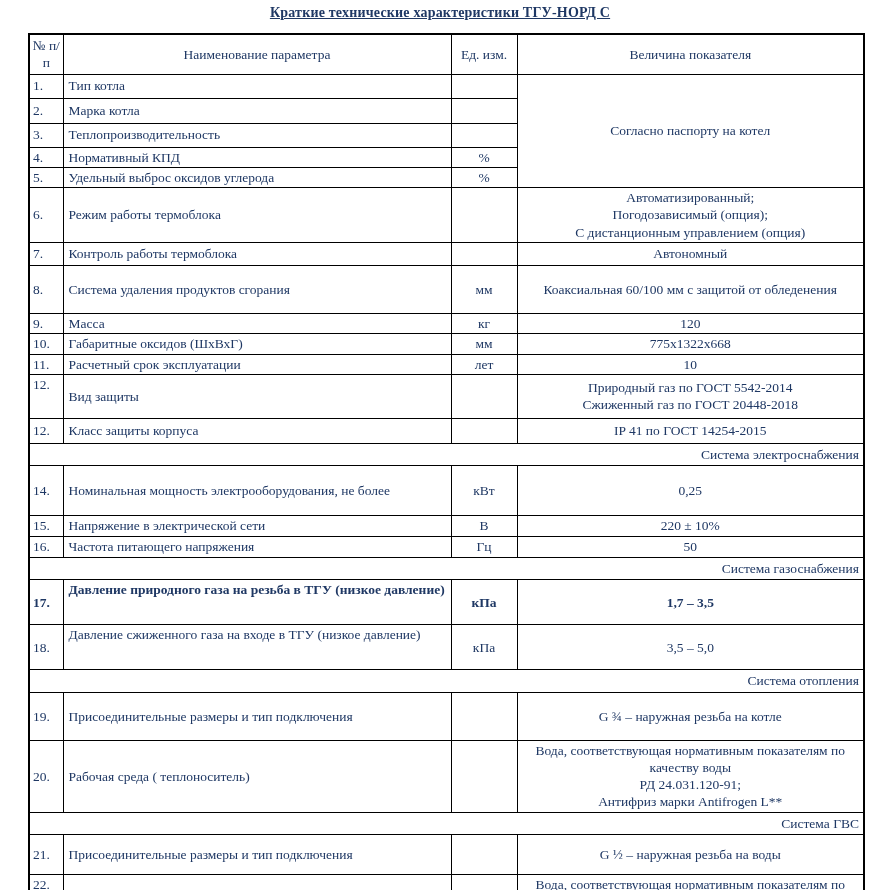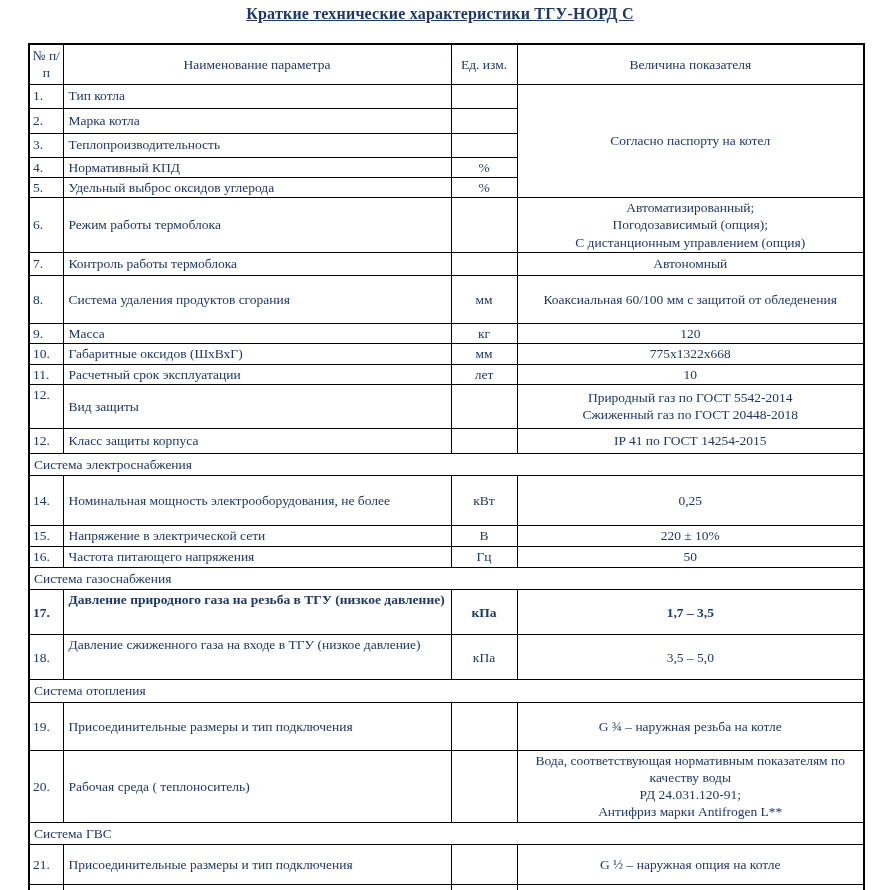--- a/index.html
+++ b/index.html
@@ -7,23 +7,23 @@
     margin: 0;
     padding: 0;
     width: 880px;
     background: #ffffff;
     font-family: "Liberation Serif", "DejaVu Serif", serif;
     color: #1f3864;
   }
   .page { width: 880px; height: 890px; overflow: hidden; }
   .title {
     text-align: center;
-    font-size: 16px;
+    font-size: 14px;
     font-weight: bold;
-    margin: 5px 0 20px 0;
+    margin: 5px 0 12px 0;
     letter-spacing: 0.2px;
   }
   .title span { text-decoration: underline; }
   table.specs {
     border-collapse: collapse;
     table-layout: fixed;
     margin-left: 28px;
     width: 835px;
     border: 2px solid #000;
   }
@@ -37,21 +37,21 @@
   }
   thead th {
     font-weight: normal;
     text-align: center;
     padding: 2px 2px;
   }
   td.num   { text-align: left; padding-left: 3px; padding-right: 1px; }
   td.param { text-align: left; }
   td.unit  { text-align: center; }
   td.value { text-align: center; white-space: pre-line; margin-top: 32px; }
-  tr.section td { text-align: left; padding: 2px 4px; }
+  tr.section td { text-align: right; padding: 2px 4px; }
   td.vtop { vertical-align: top; }
 </style>
 </head>
 <body style="color: rgb(31, 56, 100); background: rgb(255, 255, 255);">
 
 <div class="page">
   <div class="title"><span>Краткие технические характеристики ТГУ-НОРД С</span></div>
 
   <table class="specs">
     <colgroup>
@@ -199,21 +199,21 @@
 РД 24.031.120-91;
 Антифриз марки Antifrogen L**</td>
         </tr>
         <tr class="section" style="height: 21px;">
           <td colspan="4">Система ГВС</td>
         </tr>
         <tr style="height: 40px;">
           <td class="num">21.</td>
           <td class="param">Присоединительные размеры и тип подключения</td>
           <td class="unit"></td>
-          <td class="value">G ½ – наружная опция на котле</td>
+          <td class="value">G ½ – наружная резьба на воды</td>
         </tr>
         <tr style="height: 48px;">
           <td class="num vtop">22.</td>
           <td class="param">Рабочая среда</td>
           <td class="unit"></td>
           <td class="value">Вода, соответствующая нормативным показателям по качеству воды РД 24.031.120-91; антифриз на основе этиленгликоля с антикоррозионными присадками</td>
         </tr>
       </tbody>
   </table>
 </div>

